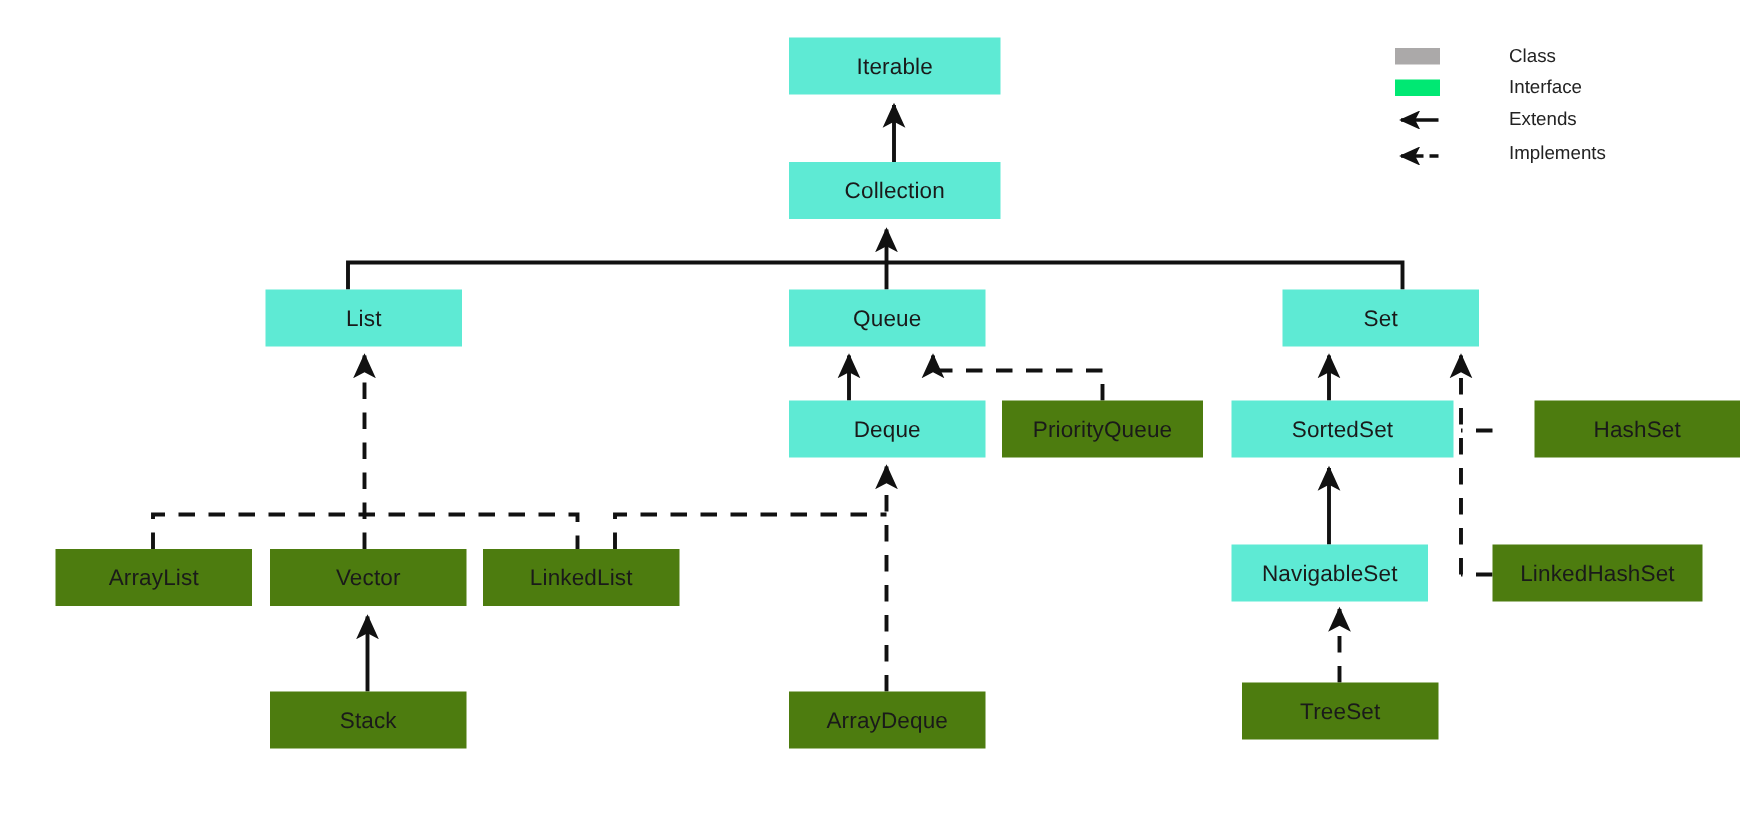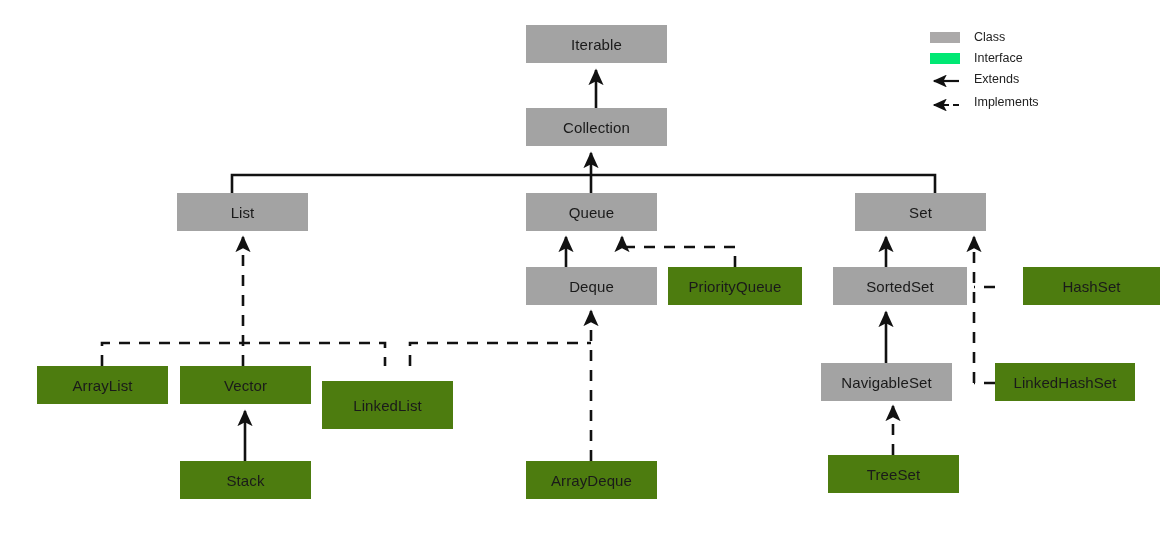--- a/index.html
+++ b/index.html
@@ -27,37 +27,38 @@
     position: absolute;
     box-sizing: border-box;
     display: flex;
     align-items: center;
     justify-content: center;
     font-size: 15px;
     color: #1a1a1a;
     letter-spacing: 0.1px;
     white-space: nowrap;
   }
-  .node.iface { background: #a3a3a3; }
+  .node.iface { background: #5eead4; }
   .node.cls   { background: #4d7c0f; }
 
   
   #legend {
     position: absolute;
     left: 930px;
     top: 28px;
     width: 230px;
     height: 82px;
   }
   .lg-row {
     position: absolute;
     left: 0;
     height: 18px;
     display: flex;
     align-items: center;
+    gap: 32px;
   }
   .lg-swatch {
     width: 30px;
     height: 11px;
     margin-right: 14px;
   }
   .lg-swatch.cls { background: #aba9a9; }
   .lg-swatch.iface { background: #00e873; }
   .lg-line {
     width: 30px;
@@ -133,33 +134,33 @@
       </div>
       <div class="node iface" style="left: 855px; top: 193px; width: 131px; height: 38px;">
         <span>Set</span>
       </div>
       <div class="node iface" style="left: 526px; top: 267px; width: 131px; height: 38px;">
         <span>Deque</span>
       </div>
       <div class="node cls" style="left: 668px; top: 267px; width: 134px; height: 38px;">
         <span>PriorityQueue</span>
       </div>
-      <div class="node iface" style="left: 821px; top: 267px; width: 134px; height: 38px; margin-left: 12px;">
+      <div class="node iface" style="left: 821px; top: 267px; width: 148px; height: 38px;">
         <span>SortedSet</span>
       </div>
       <div class="node cls" style="left: 1023px; top: 267px; width: 137px; height: 38px;">
         <span>HashSet</span>
       </div>
       <div class="node cls" style="left: 37px; top: 366px; width: 131px; height: 38px;">
         <span>ArrayList</span>
       </div>
       <div class="node cls" style="left: 180px; top: 366px; width: 131px; height: 38px;">
         <span>Vector</span>
       </div>
-      <div class="node cls" style="left: 322px; top: 381px; width: 131px; height: 48px; align-items: center;">
+      <div class="node cls" style="left: 322px; top: 366px; width: 131px; height: 38px; align-items: center;">
         <span>LinkedList</span>
       </div>
       <div class="node iface" style="left: 821px; top: 363px; width: 131px; height: 38px;">
         <span>NavigableSet</span>
       </div>
       <div class="node cls" style="left: 995px; top: 363px; width: 140px; height: 38px; justify-content: center;">
         <span>LinkedHashSet</span>
       </div>
       <div class="node cls" style="left: 180px; top: 461px; width: 131px; height: 38px;">
         <span>Stack</span>

